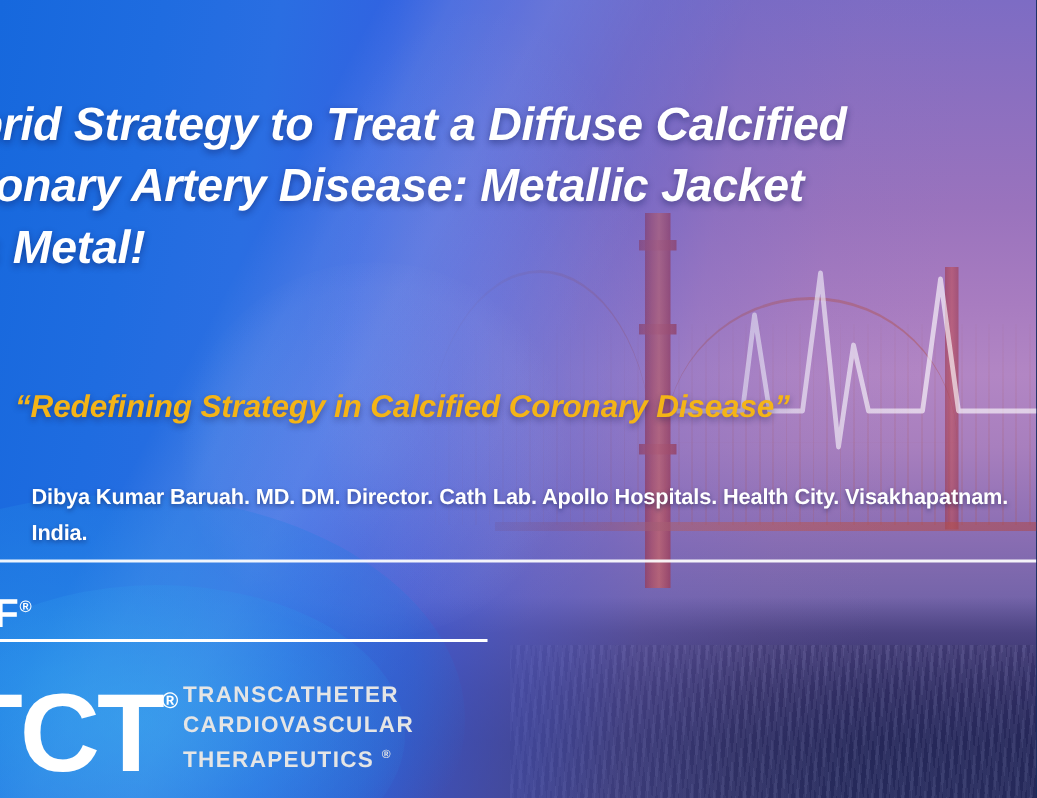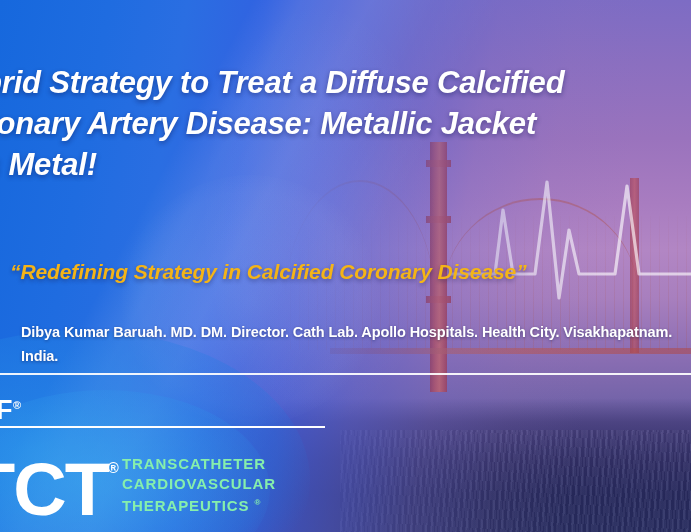--- a/index.html
+++ b/index.html
@@ -228,21 +228,21 @@
     color: #ffffff;
     font-size: 74px;
     font-weight: bold;
     letter-spacing: -2px;
     line-height: 76px;
   }
   .logo-tct sup { font-size: 15px; vertical-align: 42px; letter-spacing: 0; }
 
   .logo-words {
     position: absolute; left: 146px; top: 64px;
-    color: #86efac;
+    color: #e5e5e5;
     font-size: 15px;
     line-height: 19.5px;
     font-weight: bold;
     letter-spacing: 0.9px;
     white-space: pre-line;
   }
   .logo-words sup { font-size: 8px; vertical-align: super; letter-spacing: 0; }
 </style>
 </head>
 <body>

